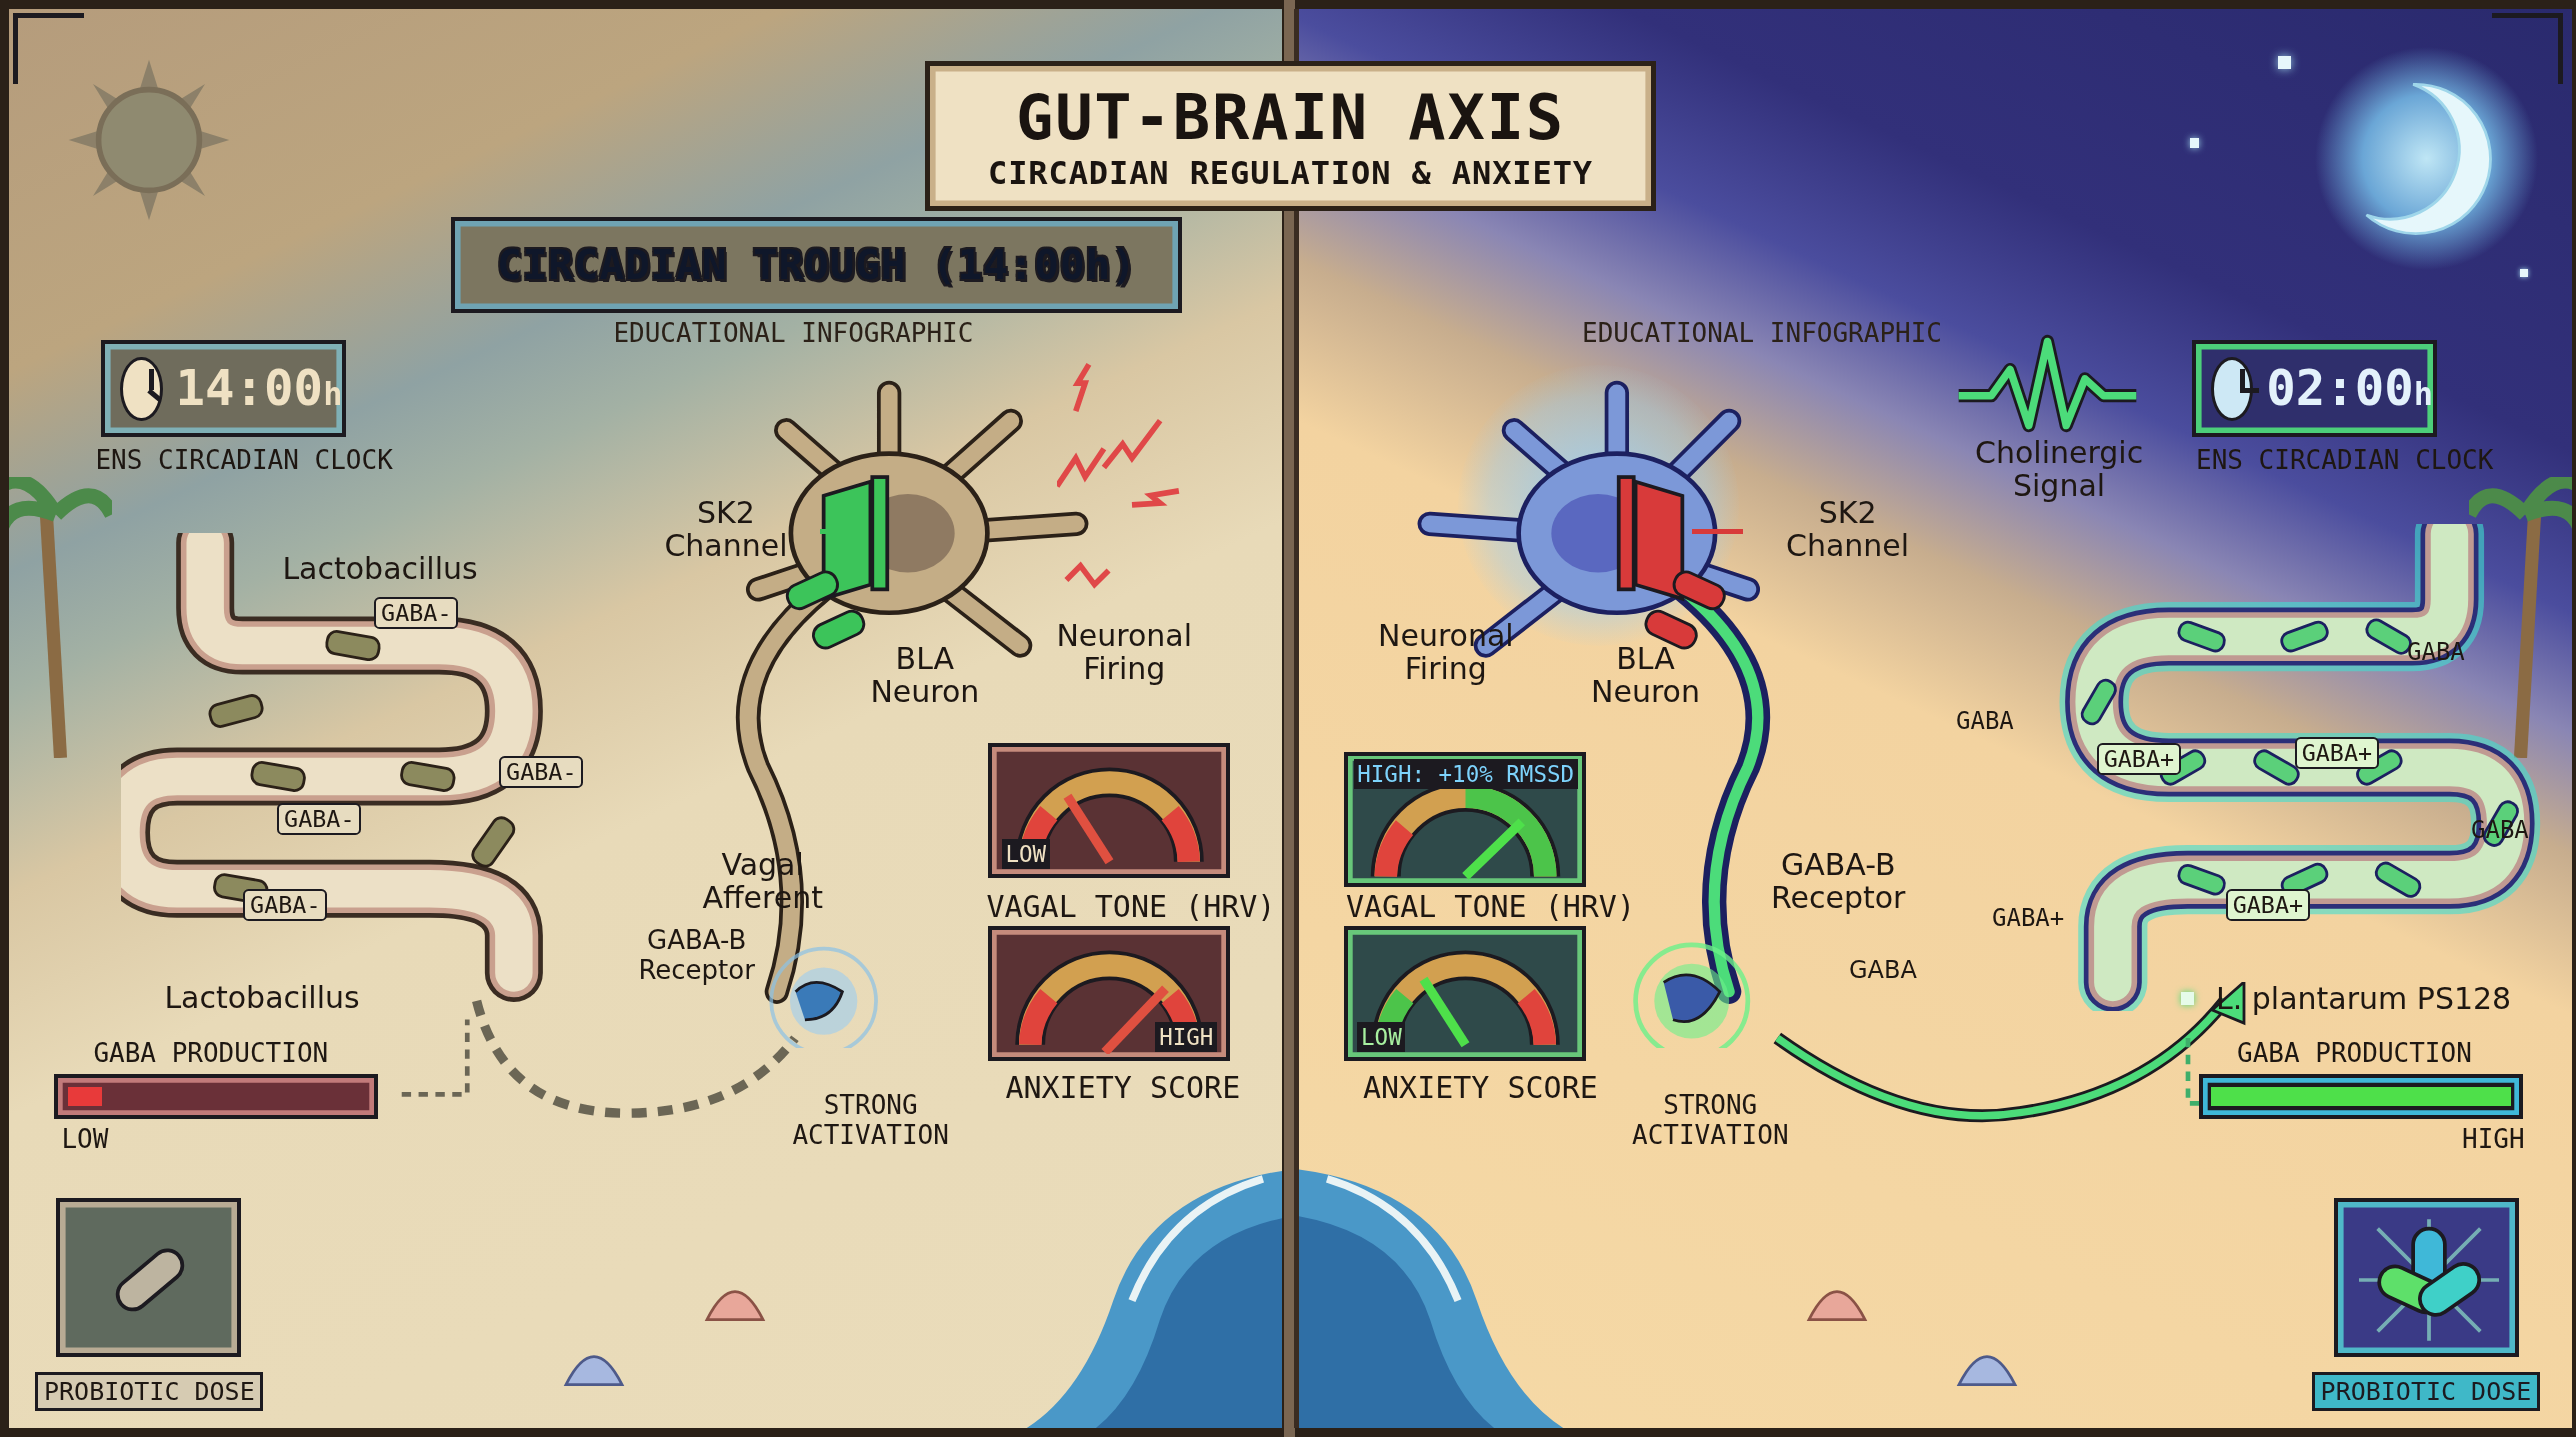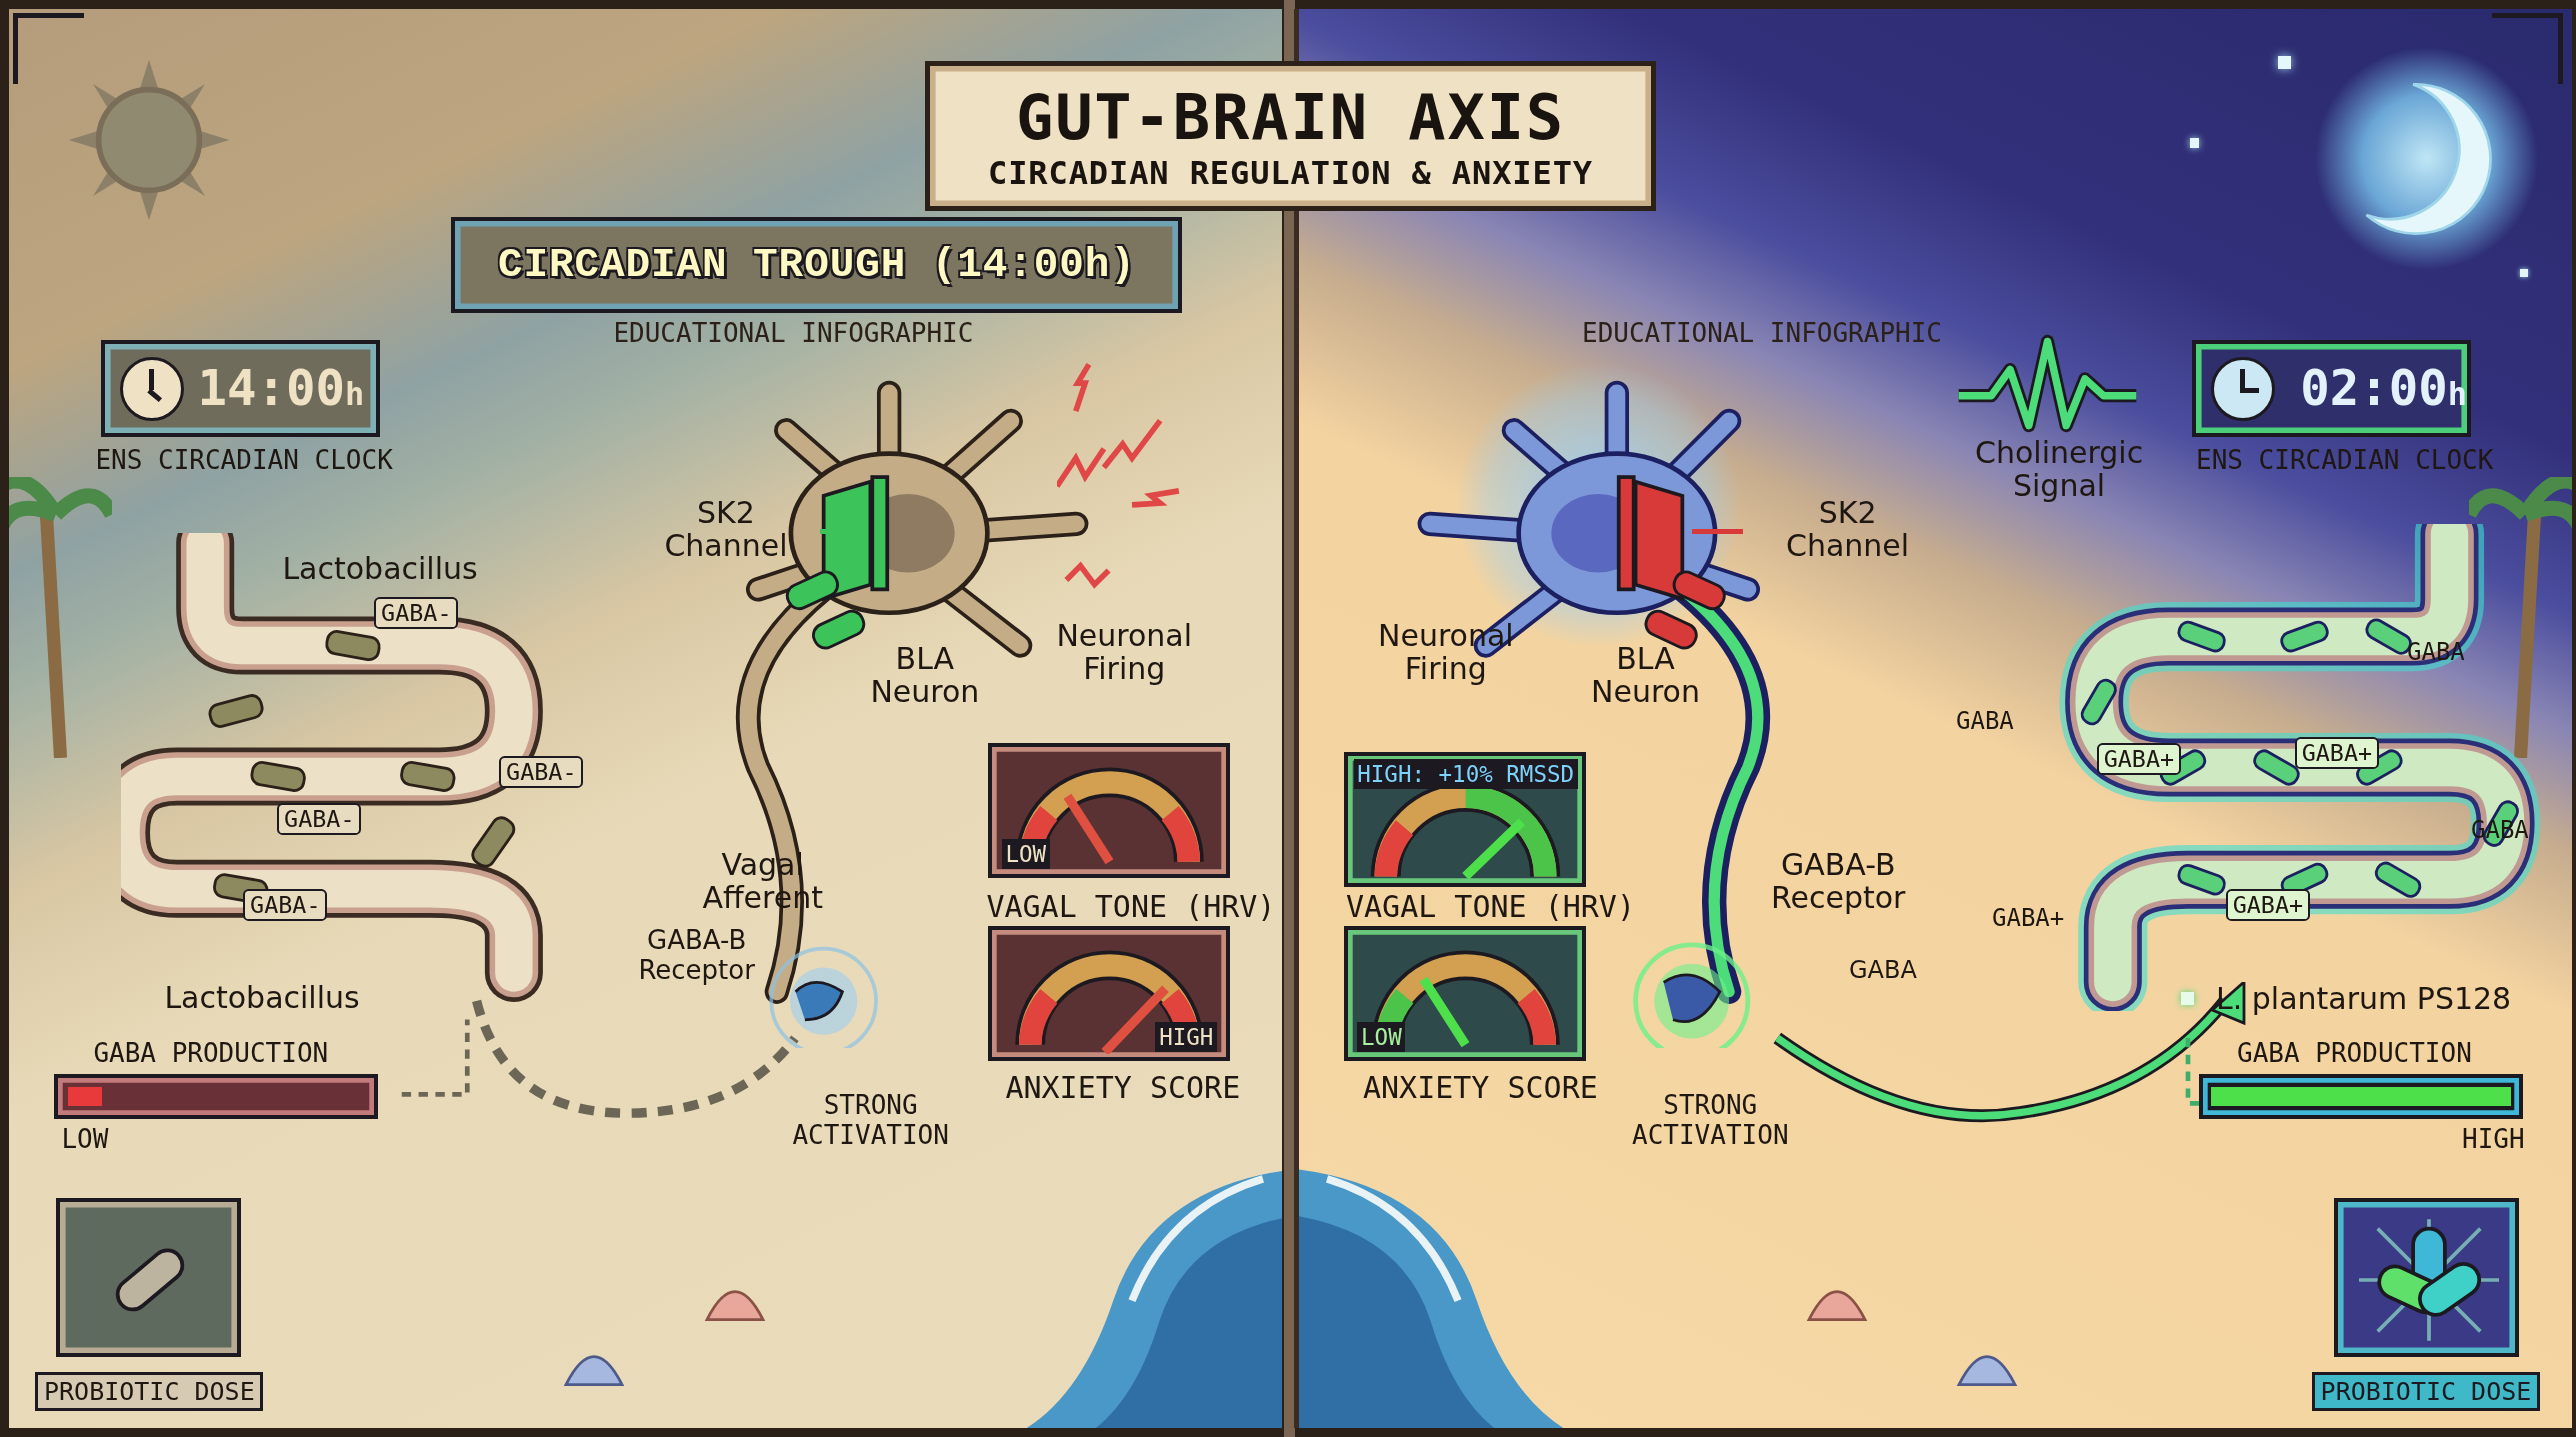--- a/index.html
+++ b/index.html
@@ -8,24 +8,24 @@
   .abs { position:absolute; }
   .panel-left { position:absolute; left:9.4px; top:9.4px; width:1273px; height:1419px; overflow:hidden;
     background: linear-gradient(155deg, #b59c7c 0%, #bca57f 18%, #8fa2a3 28%, #a3b1a4 34%, #d9c7a3 44%, #e8dab8 55%, #eadcba 100%); border-right:5.6px solid #3a2c22; }
   .panel-right { position:absolute; left:1294px; top:9.4px; width:1273px; height:1419px; overflow:hidden;
     background: linear-gradient(205deg, #2a2a6e 0%, #32307a 22%, #4b4d9e 30%, #8a86b4 36%, #c7ad8e 42%, #f3d3a0 50%, #f5d9a6 100%); border-left:5.6px solid #3a2c22; }
   .divider { position:absolute; left:1282px; top:0; width:11.2px; height:1438px; background:#7a6652; border-left:2.8px solid #2b2118; border-right:2.8px solid #2b2118; }
   .title-box { position:absolute; left:925px; top:26px; width:721px; height:140px; background:#efe1c3; border:5.6px solid #2b2118; box-shadow: inset 0 0 0 5.6px #c9b089; display:flex; flex-direction:column; align-items:center; justify-content:center;margin-top:35px; }
   .title-main { font-size:62px; font-weight:bold; letter-spacing:1.9px; color:#1a1410; }
   .title-sub { font-size:32px; font-weight:bold; color:#1a1410; letter-spacing:0.9px; }
   .banner { position:absolute; display:flex; align-items:center; justify-content:center; font-weight:bold; font-size:41px; letter-spacing:0.9px; border:4.7px solid #1c1a20; }
-  .banner-left { left:442px; top:208px; width:723px; height:88px; background:#7c7660; box-shadow: inset 0 0 0 5.6px #6fa3b3; color:#fef9c3; text-shadow: 2.8px 2.8px 0 #1c1a20, -1.9px -1.9px 0 #1c1a20, 1.9px -1.9px 0 #1c1a20, -1.9px 1.9px 0 #1c1a20; font-family: Liberation Mono, monospace; }
+  .banner-left { left:442px; top:208px; width:723px; height:88px; background:#7c7660; box-shadow: inset 0 0 0 5.6px #6fa3b3; color:#0f172a; text-shadow: 2.8px 2.8px 0 #1c1a20, -1.9px -1.9px 0 #1c1a20, 1.9px -1.9px 0 #1c1a20, -1.9px 1.9px 0 #1c1a20; }
   .banner-right { left:1406px; top:208px; width:723px; height:88px; background:#3e3d8a; box-shadow: inset 0 0 0 5.6px #4ccf7a; color:#6ff08d; text-shadow: 2.8px 2.8px 0 #10141a, -1.9px -1.9px 0 #10141a, 1.9px -1.9px 0 #10141a, -1.9px 1.9px 0 #10141a; }
   .subtitle { position:absolute; font-size:26px; color:#2b2118; }
-  .clock-box { position:absolute; width:279px; height:97px; border:4.7px solid #1c1a20; display:flex; align-items:center; gap:13px; padding-left:15px; box-sizing:border-box; }
+  .clock-box { position:absolute; width:245px; height:97px; border:4.7px solid #1c1a20; display:flex; align-items:center; gap:13px; padding-left:15px; box-sizing:border-box; }
   .clock-left { left:92px; top:331px; background:#6f6c5c; box-shadow: inset 0 0 0 5.6px #7fb0b6; }
   .clock-right { left:2187px; top:331px; background:#2f2f6c; box-shadow: inset 0 0 0 5.6px #4ccf7a; justify-content: space-between; }
   .clock-face { width:58px; height:58px; border-radius:50%; border:3.7px solid #1c1a20; position:relative; }
   .clock-time { font-size:49px; font-weight:bold; }
   .clock-label { position:absolute; font-size:26px; color:#1e1712; }
   .label { position:absolute; font-family:"DejaVu Sans", sans-serif; font-size:30px; color:#1e1712; text-align:center; line-height:1.1; }
   .label-sm { position:absolute; font-size:26px; color:#1e1712; text-align:center; line-height:1.15; }
   .gauge { position:absolute; width:242px; height:135px; border:4.7px solid #1c1a20; box-sizing:border-box; }
   .gauge-left { background:#5a3234; box-shadow: inset 0 0 0 4.7px #c58b7c; }
   .gauge-right { background:#2f4a4a; box-shadow: inset 0 0 0 4.7px #68c77a; }

